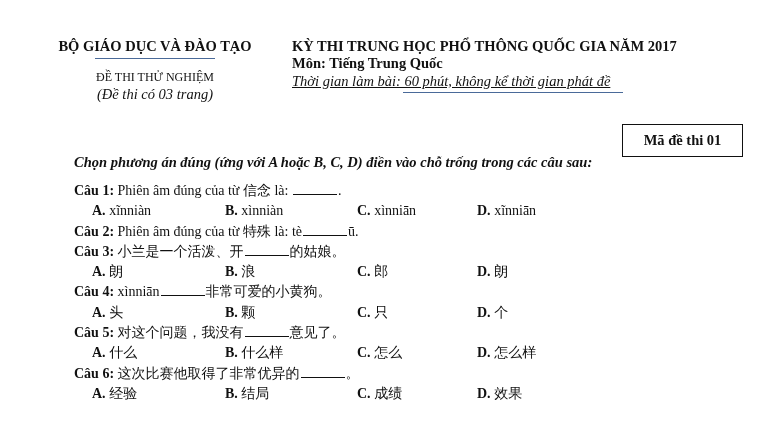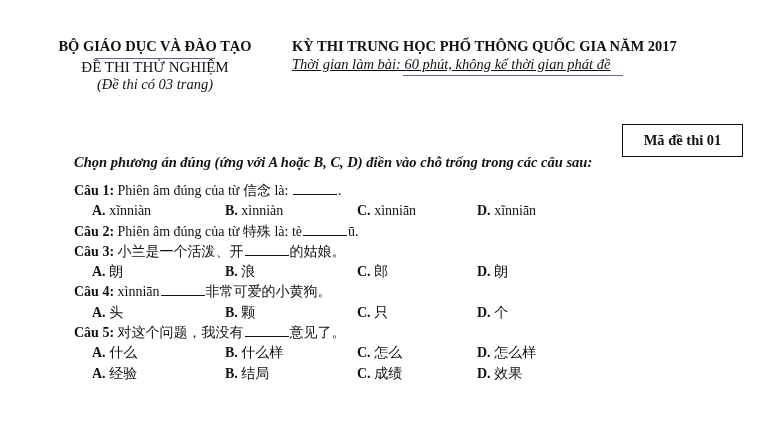--- a/index.html
+++ b/index.html
@@ -8,21 +8,21 @@
       background: #ffffff; color: #111;
       font-family: "Liberation Serif", "DejaVu Serif", serif;
       position: relative;
     }
     .left-head {
       position: absolute; left: 55px; width: 200px; top: 37px;
       text-align: center;
     }
     .ministry { font-weight: bold; font-size: 14.5px; line-height: 18px; display:block; }
     .uline-left { width: 120px; height: 1px; background: #4a6a99; margin: 3px auto 0; }
-    .exam-kind { font-size: 15px; line-height: 17px; display:block; }
+    .exam-kind { font-size: 12px; margin-top: 10px; line-height: 17px; display:block; }
     .pages { font-style: italic; font-size: 14.5px; line-height: 17px; display:block; }
 
     .right-head {
       position: absolute; left: 292px; width: 442px; top: 37px; text-align: left;
     }
     .exam-title { font-weight: bold; font-size: 14.5px; line-height: 18px; display:block; }
     .subject { font-weight: bold; font-size: 14.5px; line-height: 17px; display:block; }
     .duration { font-style: italic; font-size: 14.5px; line-height: 18px; display:block;text-decoration:underline; }
     .uline-right { width: 220px; height: 1px; background: #4a6a99; margin: 2px auto 0; }
 
@@ -58,20 +58,21 @@
 
 <div class="left-head">
   <span class="ministry">BỘ GIÁO DỤC VÀ ĐÀO TẠO</span>
   <div class="uline-left"></div>
   <span class="exam-kind">ĐỀ THI THỬ NGHIỆM</span>
   <span class="pages">(Đề thi có 03 trang)</span>
 </div>
 
 <div class="right-head">
   <span class="exam-title">KỲ THI TRUNG HỌC PHỔ THÔNG QUỐC GIA NĂM 2017</span>
+  <span class="subject">Môn: Tiếng Trung Quốc</span>
   <span class="duration">Thời gian làm bài: 60 phút, không kể thời gian phát đề</span>
   <div class="uline-right"></div>
 </div>
 
 <div class="code-box">
   <span>Mã đề thi 01</span>
 </div>
 
 <div class="instruction">Chọn phương án đúng (ứng với A hoặc B, C, D) điền vào chỗ trống trong các câu sau:</div>
 
@@ -104,19 +105,20 @@
   </div>
 
   <div class="q-line"><span class="q-label">Câu 5:</span><span> 对这个问题，我没有</span><span class="blank"></span><span>意见了。</span></div>
   <div class="opt-line">
     <span class="opt opt-a"><span class="opt-letter">A.</span><span> 什么</span></span>
     <span class="opt opt-b"><span class="opt-letter">B.</span><span> 什么样</span></span>
     <span class="opt opt-c"><span class="opt-letter">C.</span><span> 怎么</span></span>
     <span class="opt opt-d"><span class="opt-letter">D.</span><span> 怎么样</span></span>
   </div>
 
+  <div class="q-line"><span class="q-label">Câu 6:</span><span> 这次比赛他取得了非常优异的</span><span class="blank"></span><span>。</span></div>
   <div class="opt-line">
     <span class="opt opt-a"><span class="opt-letter">A.</span><span> 经验</span></span>
     <span class="opt opt-b"><span class="opt-letter">B.</span><span> 结局</span></span>
     <span class="opt opt-c"><span class="opt-letter">C.</span><span> 成绩</span></span>
     <span class="opt opt-d"><span class="opt-letter">D.</span><span> 效果</span></span>
   </div>
 </div>
 
 </body></html>

